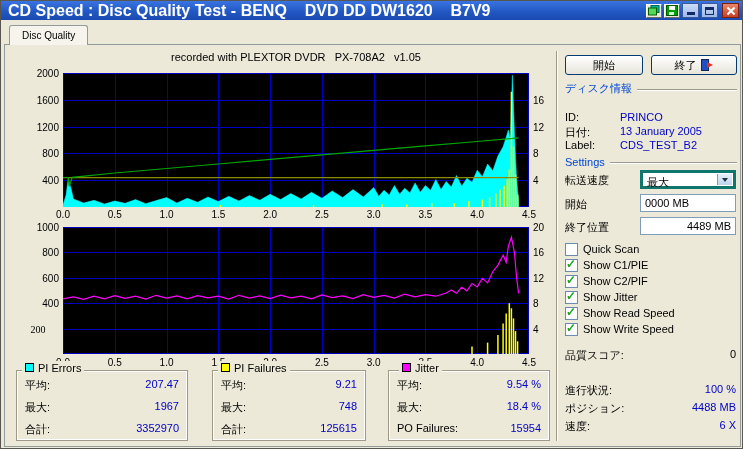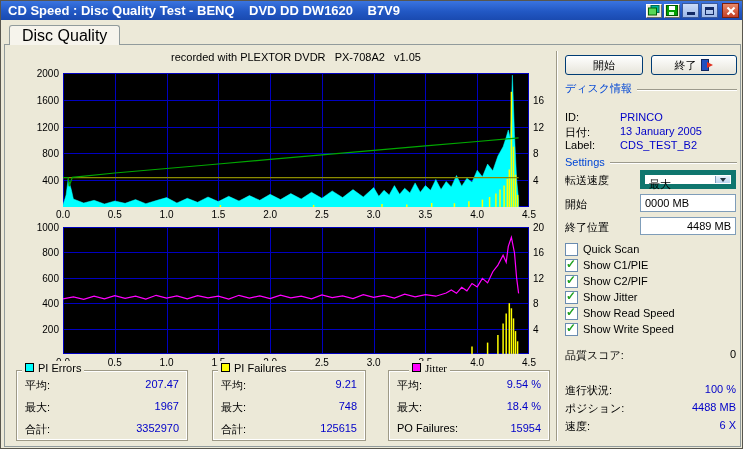--- a/index.html
+++ b/index.html
@@ -4,35 +4,35 @@
 <style>
   html,body{margin:0;padding:0;background:#c0c0c0;}
   *{box-sizing:border-box;}
   .window{position:relative;width:743px;height:449px;background:#ECE9D8;
     border:1px solid #58564E;font-family:"Liberation Sans",sans-serif;font-size:11px;
     overflow:hidden;color:#000;}
   
   .titlebar{position:absolute;left:0;top:0;width:741px;height:19px;
     background:linear-gradient(180deg,#3A74E0 0%,#2258C4 55%,#1A4AB0 100%);
     display:flex;align-items:center;padding:0 3px;}
-  .title{flex:1;color:#fff;font-weight:bold;font-size:13px;white-space:pre;
+  .title{flex:1;color:#fff;font-weight:bold;font-size:16px;white-space:pre;
     overflow:hidden;padding-left:4px;}
   .tbtns{display:flex;align-items:center;gap:2px;}
   .tb-btn{width:17px;height:15px;display:flex;align-items:center;justify-content:center;position:relative;}
   .tb-tool{width:16px;height:14px;background:#ECE9D8;border:1px solid;border-color:#FFFFFF #6A6A6A #6A6A6A #FFFFFF;}
   .tb-sys{background:linear-gradient(#CCDCF8,#9CB8E8);border:1px solid #3A5A9C;}
   .tb-close{background:linear-gradient(#E88868,#C44028);border:1px solid #7A2010;margin-left:2px;}
   .g-min{width:8px;height:3px;background:#122A66;align-self:flex-end;margin-bottom:2px;}
   .g-max{width:9px;height:8px;border:1px solid #122A66;border-top-width:3px;background:transparent;}
   .g-x1,.g-x2{position:absolute;left:3px;top:6px;width:10px;height:2px;background:#fff;}
   .g-x1{transform:rotate(45deg);} .g-x2{transform:rotate(-45deg);}
   
   .tab{position:absolute;left:8px;top:24px;height:20px;padding:0 12px;z-index:3;
     background:#F6F4EC;border:1px solid #919B9C;border-bottom:none;
-    border-radius:3px 3px 0 0;line-height:19px;font-size:16px;}
+    border-radius:3px 3px 0 0;line-height:19px;font-size:10px;}
   
   #main{position:absolute;left:3px;top:43px;width:737px;height:403px;
     background:#ECE9D8;border:1px solid #919B9C;}
   .chart-header{position:absolute;left:58px;top:6px;width:466px;text-align:center;
     white-space:pre;font-size:11px;}
   .tick{position:absolute;font-size:10px;color:#000;}
   .vsep{position:absolute;left:551px;top:6px;height:390px;width:2px;
     border-left:1px solid #9E9A87;border-right:1px solid #FFFFFF;}
   
   .statbox{position:absolute;top:325px;height:71px;border:1px solid #9E9A87;
@@ -48,21 +48,21 @@
     background:linear-gradient(#FFFFFF,#E6E4DA);font-size:11px;font-family:inherit;
     display:flex;align-items:center;justify-content:center;gap:4px;color:#000;}
   .ghdr{position:absolute;display:flex;align-items:center;width:172px;color:#0046D5;height:13px;}
   .gline{flex:1;margin-left:5px;height:2px;border-top:1px solid #9C9A8C;border-bottom:1px solid #fff;margin-top:2px;}
   .irow{position:absolute;display:flex;width:172px;height:13px;}
   .il{width:55px;}
   .iv{color:#0000C8;}
   .rplabel{position:absolute;height:13px;}
   .rpinput{position:absolute;left:75px;width:96px;height:18px;border:1px solid #7F9DB9;
     background:#fff;font-family:inherit;font-size:11px;padding:1px 4px;color:#000;}
-  .combo{position:absolute;left:75px;width:96px;height:19px;border:5px solid #0f766e;background:#fff;}
+  .combo{position:absolute;left:75px;width:96px;height:19px;border:3px solid #0f766e;background:#fff;}
   .combo-val{position:absolute;left:4px;top:2px;}
   .combo-btn{position:absolute;right:1px;top:1px;bottom:1px;width:15px;
     background:linear-gradient(#E8F0FA,#BCD4F0);border-left:1px solid #7F9DB9;
     display:flex;align-items:center;justify-content:center;}
   .arrow{width:0;height:0;border-left:3px solid transparent;border-right:3px solid transparent;
     border-top:4px solid #21323E;}
   .cbrow{position:absolute;left:0;height:14px;display:flex;align-items:center;}
   .cb{width:13px;height:13px;background:#fff;border:1px solid #6A8CB0;margin-right:5px;position:relative;}
   .mark{display:none;color:#21A121;font-weight:bold;font-size:12px;line-height:11px;
     position:absolute;left:0px;top:-1px;}
@@ -145,21 +145,21 @@
       <div class="srow" style="top:29px;">
           <span>最大:</span>
           <span class="sval">748</span>
         </div>
       <div class="srow" style="top:51px;">
           <span>合計:</span>
           <span class="sval">125615</span>
         </div>
     </div>
 
-    <div class="legend" style="left:404px;font-family:Liberation Serif, serif;">
+    <div class="legend" style="left:394px;">
       <span class="sq" style="background: rgb(255, 0, 255);"></span>
       <span>Jitter</span>
     </div>
     <div class="statbox" style="left:383px;width:162px;">
       <div class="srow" style="top:7px;">
           <span>平均:</span>
           <span class="sval">9.54 %</span>
         </div>
       <div class="srow" style="top:29px;">
           <span>最大:</span>
@@ -347,21 +347,21 @@
         <line x1="448.4" y1="127" x2="448.4" y2="81.3" stroke="#FFFF00" stroke-width="1.5"></line>
         <line x1="450.5" y1="127" x2="450.5" y2="91.4" stroke="#FFFF00" stroke-width="1.5"></line>
         <line x1="452.5" y1="127" x2="452.5" y2="104.1" stroke="#FFFF00" stroke-width="1.5"></line>
         <line x1="454.6" y1="127" x2="454.6" y2="114.3" stroke="#FFFF00" stroke-width="1.5"></line>
         <polyline points="0.0,71.8 10.4,69.8 20.7,72.4 31.1,69.2 41.4,71.8 51.8,68.6 62.1,71.4 72.5,69.2 82.8,72.1 93.2,68.3 103.6,71.1 113.9,68.8 124.3,71.9 134.6,68.6 145.0,70.9 155.3,69.2 165.7,72.1 176.0,68.3 186.4,71.1 196.8,68.8 207.1,71.6 217.5,68.1 227.8,70.9 238.2,69.1 248.5,71.9 258.9,67.9 269.2,70.6 279.6,68.8 290.0,71.6 300.3,67.6 310.7,70.4 321.0,68.3 331.4,71.1 341.7,67.1 352.1,69.8 362.4,67.6 372.8,69.2 383.2,66.0 388.3,62.9 393.5,66.3 398.7,60.3 403.9,63.8 409.0,56.5 414.2,59.9 419.4,51.4 424.6,55.9 429.8,44.7 434.9,38.1 440.1,28.2 443.2,35.3 445.3,19.3 448.4,10.2 451.5,26.0 453.6,50.8 455.6,66.3" fill="none" stroke="#FF00FF" stroke-width="1.2"></polyline>
       </svg>
       <div class="tick" style="left: 12px; top: 177px; width: 42px; text-align: right;">1000</div>
       <div class="tick" style="left: 12px; top: 202.4px; width: 42px; text-align: right;">800</div>
       <div class="tick" style="left: 12px; top: 227.8px; width: 42px; text-align: right;">600</div>
       <div class="tick" style="left: 12px; top: 253.2px; width: 42px; text-align: right;">400</div>
-      <div class="tick" style="left: 12px; top: 278.6px; width: 42px; text-align: right;">200</div>
+      <div class="tick" style="left: 12px; top: 278.6px; width: 42px; text-align: center; font-family: Liberation Serif, serif;">200</div>
       <div class="tick" style="left: 528px; top: 177px; width: 30px; text-align: left;">20</div>
       <div class="tick" style="left: 528px; top: 202.4px; width: 30px; text-align: left;">16</div>
       <div class="tick" style="left: 528px; top: 227.8px; width: 30px; text-align: left;">12</div>
       <div class="tick" style="left: 528px; top: 253.2px; width: 30px; text-align: left;">8</div>
       <div class="tick" style="left: 528px; top: 278.6px; width: 30px; text-align: left;">4</div>
       <div class="tick" style="left: 46px; top: 312px; width: 24px; text-align: center;">0.0</div>
       <div class="tick" style="left: 97.7778px; top: 312px; width: 24px; text-align: center;">0.5</div>
       <div class="tick" style="left: 149.556px; top: 312px; width: 24px; text-align: center;">1.0</div>
       <div class="tick" style="left: 201.333px; top: 312px; width: 24px; text-align: center;">1.5</div>
       <div class="tick" style="left: 253.111px; top: 312px; width: 24px; text-align: center;">2.0</div>

